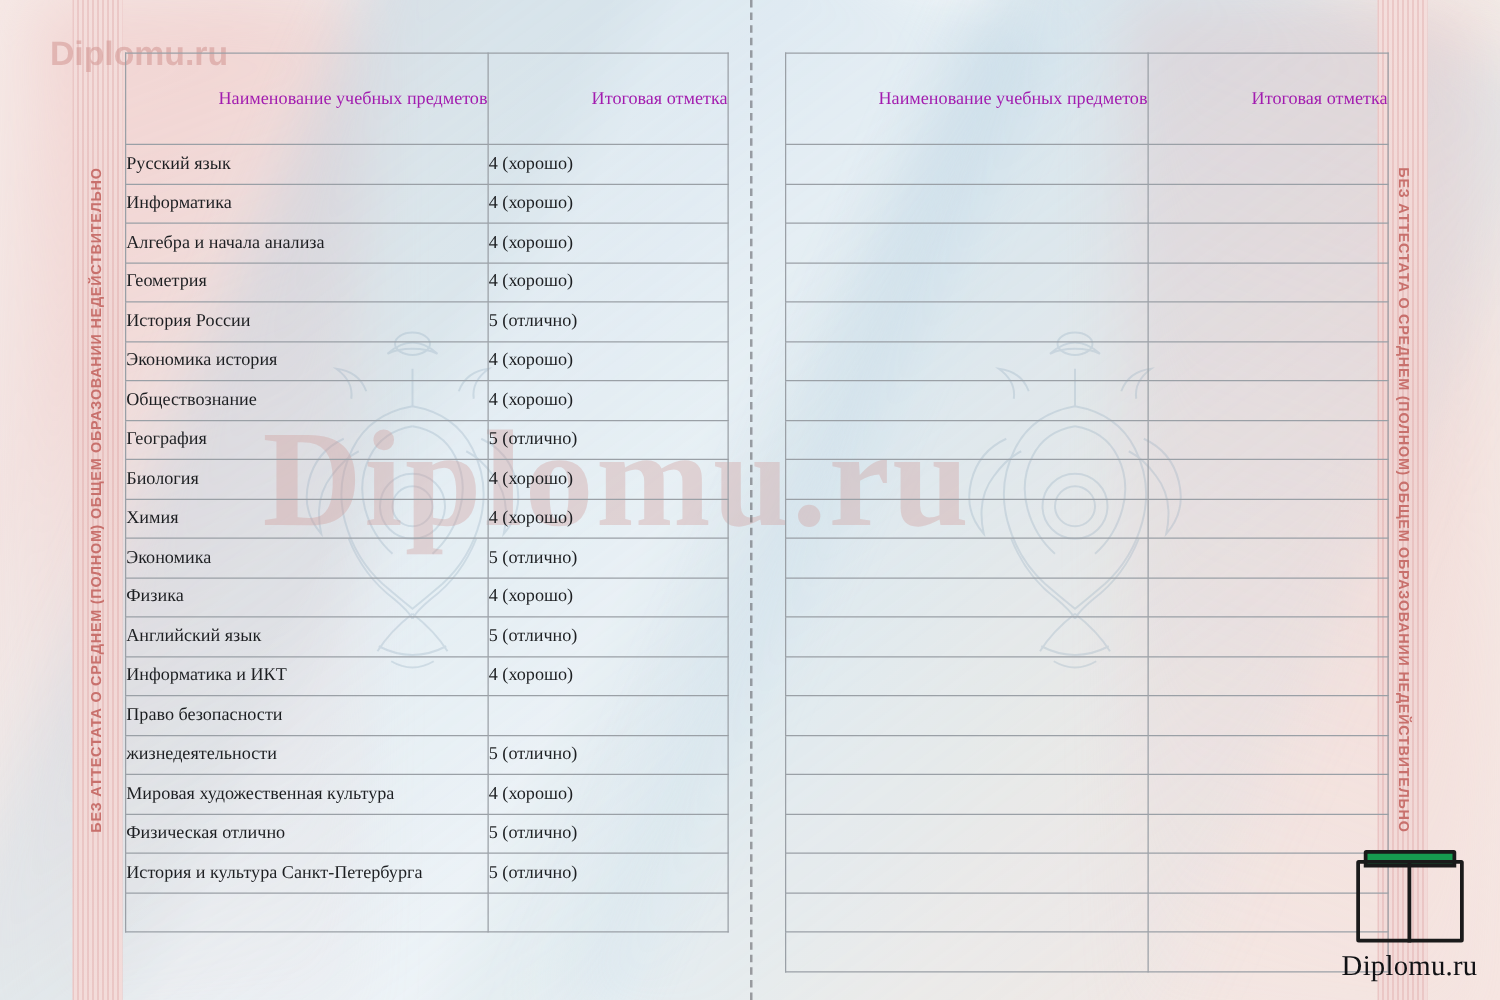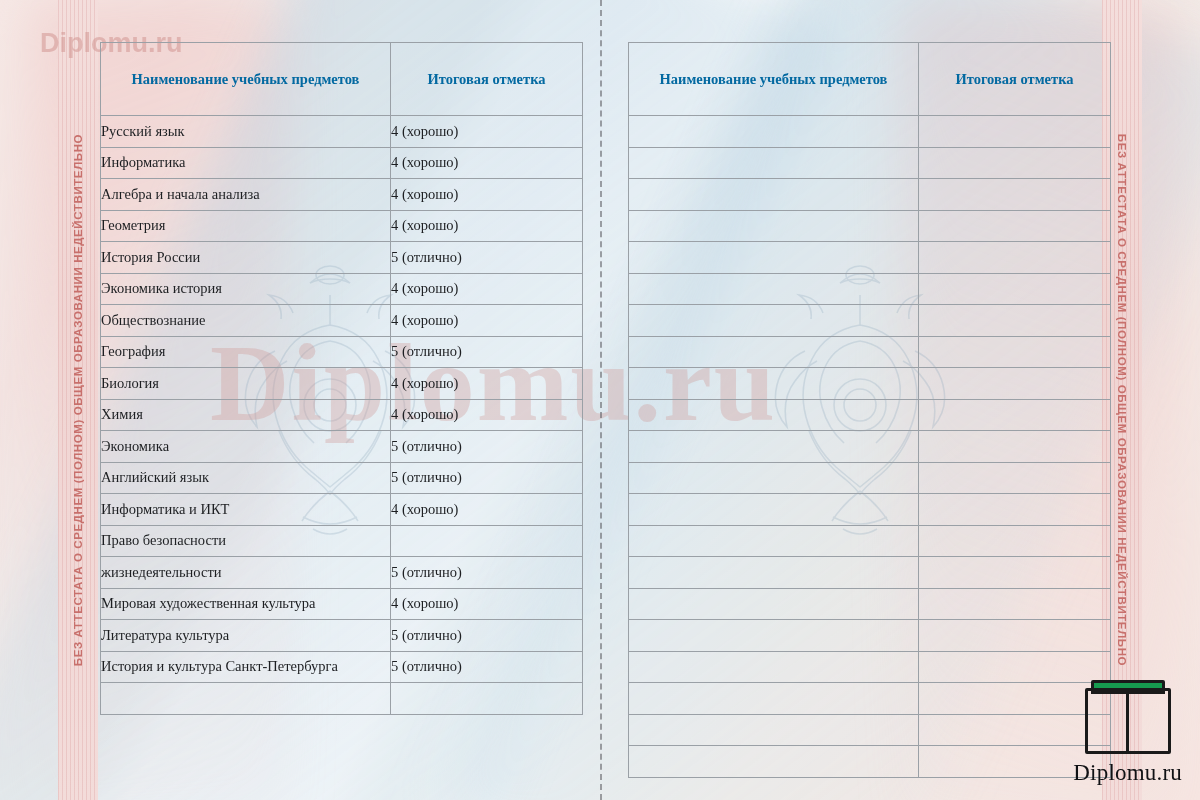--- a/index.html
+++ b/index.html
@@ -166,26 +166,26 @@
   table.grades td {
     border: 1px solid #9aa0a6;
     padding: 0;
     background: rgba(255,255,255,0.0);
   }
   table.grades col.subject { width: 290px; }
   table.grades col.mark { width: 192px; }
 
   .head-cell {
     height: 72px;
-    text-align: center;
+    text-align: right;
     vertical-align: middle;
     font-size: 14.5px;
     line-height: 1.25;
-    color: #0369a1;
-    font-weight: bold;
+    color: #a21caf;
+    font-weight: normal;
     padding: 0 10px;
   }
   .row-cell {
     height: 30.5px;
     vertical-align: middle;
     font-size: 14.5px;
     color: #1d1f22;
     padding: 0 8px 0 10px;
     white-space: nowrap;
     overflow: hidden;
@@ -360,41 +360,45 @@
           </tr>
           <tr>
             <td class="row-cell">Химия</td>
             <td class="row-cell mark">4 (хорошо)</td>
           </tr>
           <tr>
             <td class="row-cell">Экономика</td>
             <td class="row-cell mark">5 (отлично)</td>
           </tr>
           <tr>
+            <td class="row-cell">Физика</td>
+            <td class="row-cell mark">4 (хорошо)</td>
+          </tr>
+          <tr>
             <td class="row-cell">Английский язык</td>
             <td class="row-cell mark">5 (отлично)</td>
           </tr>
           <tr>
             <td class="row-cell">Информатика и ИКТ</td>
             <td class="row-cell mark">4 (хорошо)</td>
           </tr>
           <tr>
             <td class="row-cell">Право безопасности</td>
             <td class="row-cell mark"></td>
           </tr>
           <tr>
             <td class="row-cell">жизнедеятельности</td>
             <td class="row-cell mark">5 (отлично)</td>
           </tr>
           <tr>
             <td class="row-cell">Мировая художественная культура</td>
             <td class="row-cell mark">4 (хорошо)</td>
           </tr>
           <tr>
-            <td class="row-cell">Литература культура</td>
+            <td class="row-cell">Физическая отлично</td>
             <td class="row-cell mark">5 (отлично)</td>
           </tr>
           <tr>
             <td class="row-cell">История и культура Санкт-Петербурга</td>
             <td class="row-cell mark">5 (отлично)</td>
           </tr>
           <tr>
             <td class="row-cell"></td>
             <td class="row-cell mark"></td>
           </tr>

